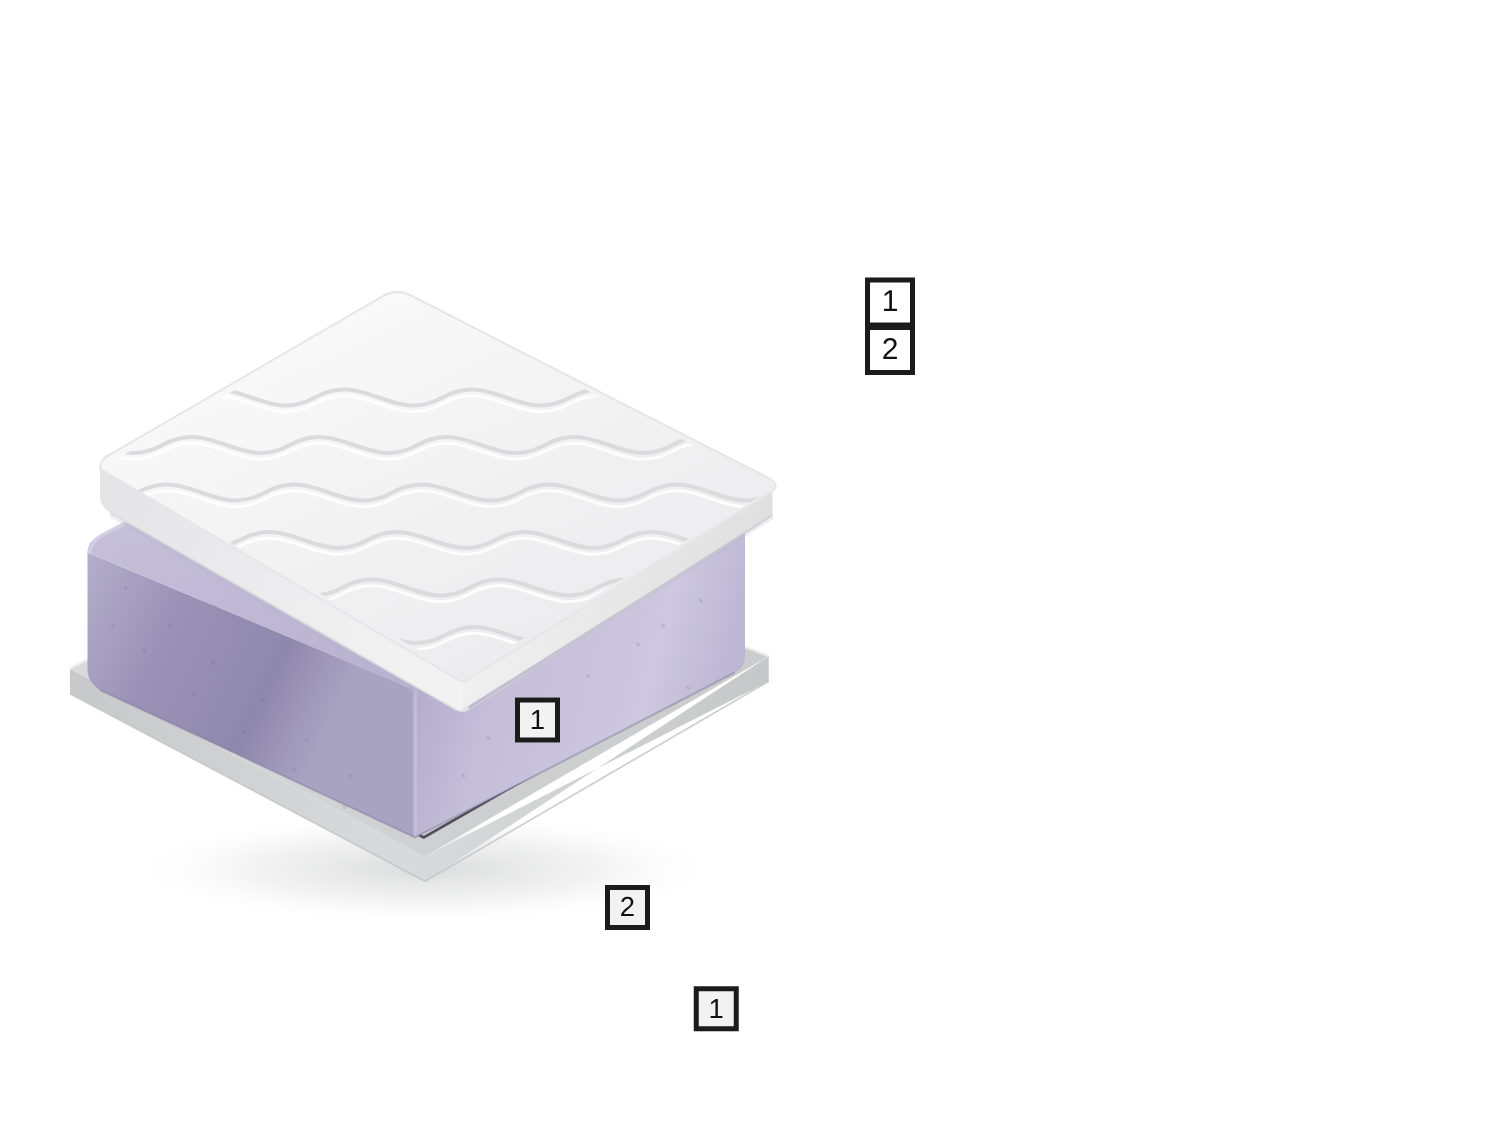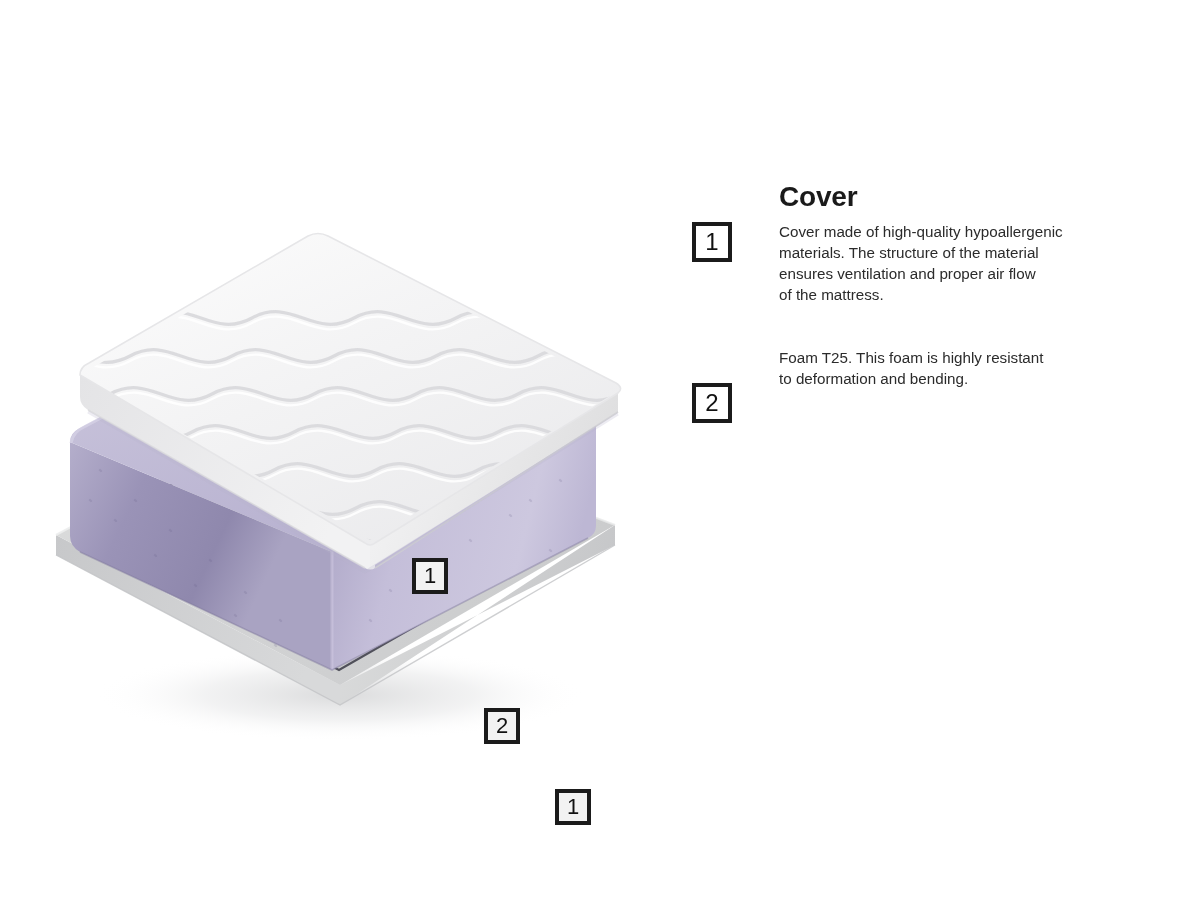--- a/index.html
+++ b/index.html
@@ -280,32 +280,23 @@
 
     <div class="callout on-art" id="callout-cover-top">1</div>
     <div class="callout on-art" id="callout-foam-side">2</div>
     <div class="callout on-art" id="callout-cover-base">1</div>
   </div>
 
   <div id="legend">
 
     <div class="legend-item" id="legend-item-cover">
       <div class="legend-badge">1</div>
-      <div class="legend-body">
-        <h2 class="legend-title">Cover</h2>
-        <p class="legend-text">Cover made of high-quality hypoallergenic
-materials. The structure of the material
-ensures ventilation and proper air flow
-of the mattress.</p>
-      </div>
     </div>
 
     <div class="legend-item" id="legend-item-foam">
       <div class="legend-badge">2</div>
       <div class="legend-body">
-        <p class="legend-text">Foam T25. This foam is highly resistant
-to deformation and bending.</p>
       </div>
     </div>
 
   </div>
 
 </div>
 
 </body></html>

